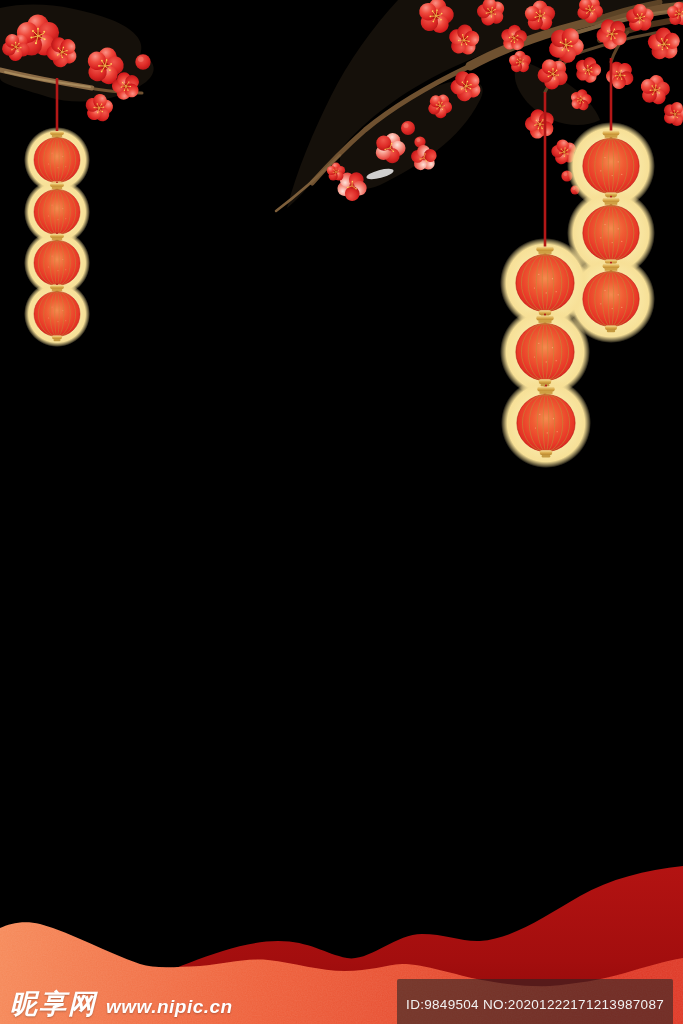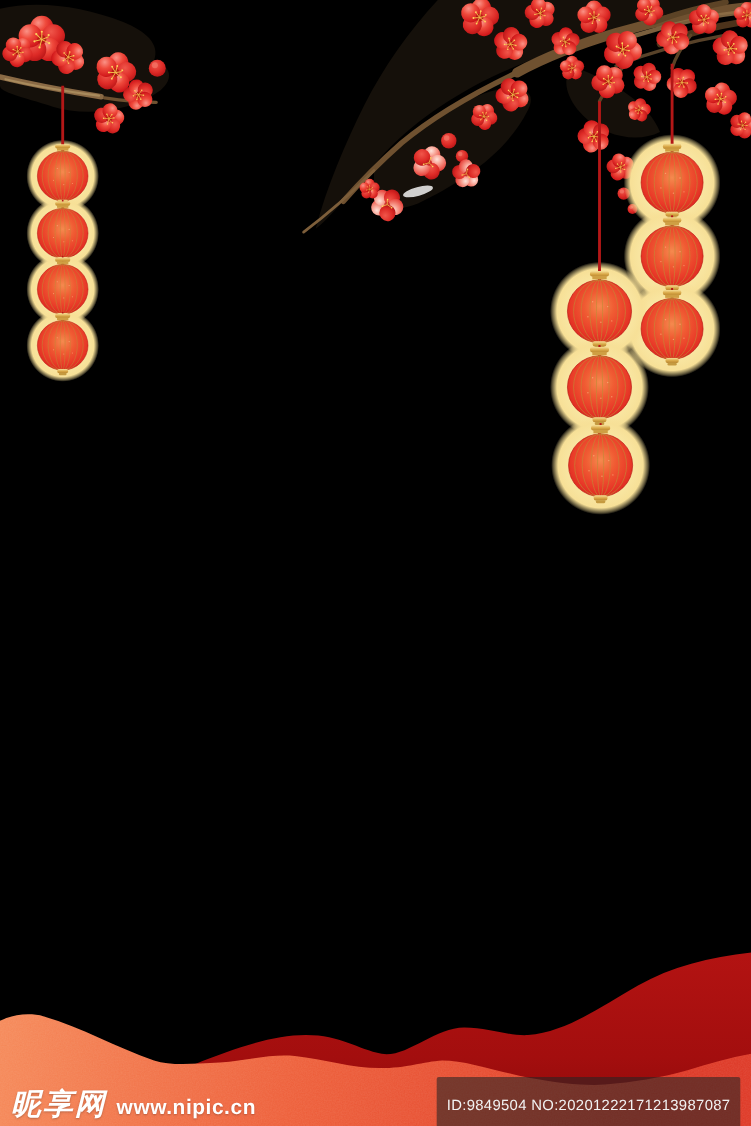--- a/index.html
+++ b/index.html
@@ -15,21 +15,21 @@
     display:flex;align-items:center;justify-content:space-between;
     padding:0 10px;box-sizing:border-box;z-index:5;
   }
   .site-wrap{display:flex;align-items:baseline;color:#fff;
     text-shadow:0 1px 2px rgba(0,0,0,.25);}
   .site-name{
     font-size:27px;font-weight:bold;font-style:italic;letter-spacing:2px;
     font-family:"Liberation Sans",sans-serif;
   }
   .site-url{
-    font-size:19px;font-weight:bold;margin-left:9px;
+    font-size:19px;font-weight:bold;font-style:italic;margin-left:9px;
     letter-spacing:.5px;
   }
   .id-badge{
     background:rgba(38,36,36,.58);color:#f2f2f2;font-size:13.5px;
     padding:18px 9px;border-radius:2px;letter-spacing:.3px;white-space:nowrap;
   }
 </style>
 </head>
 <body>
 

